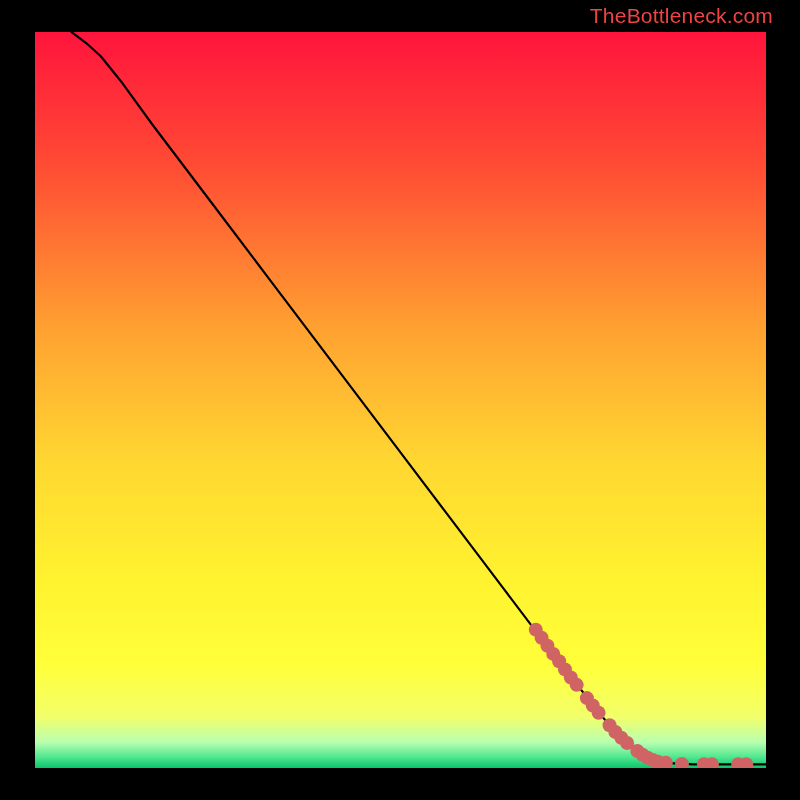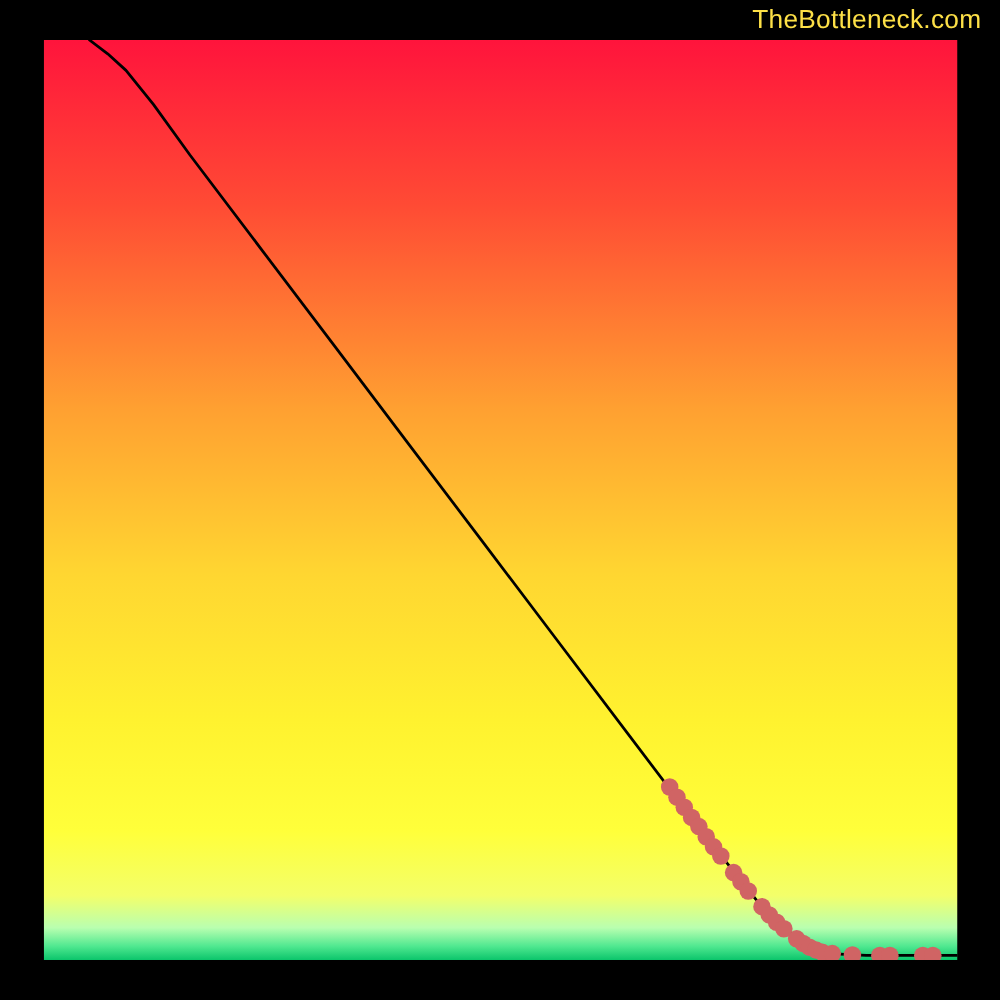--- a/index.html
+++ b/index.html
@@ -13,25 +13,25 @@
   }
   .frame {
     position: relative;
     width: var(--size);
     height: var(--size);
     background: #000;
   }
   .watermark {
     position: absolute;
     top: 4px;
-    right: 15px;
+    right: 27px;
     font-family: -apple-system, BlinkMacSystemFont, "Segoe UI", Arial, sans-serif;
     font-size: 21px;
     font-weight: 400;
-    color: #fde047;
+    color: #ef4444;
     letter-spacing: 0.2px;
     z-index: 10;
     user-select: none;
   }
   .plot {
     position: absolute;
     left: 35px;
     top: 32px;
     width: 731px;
     height: 736px;

